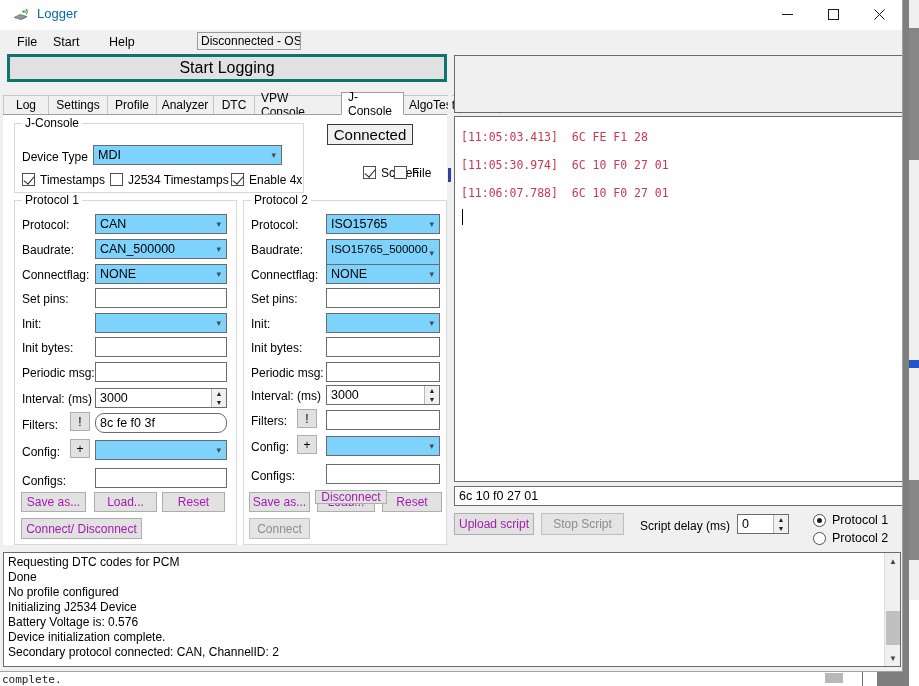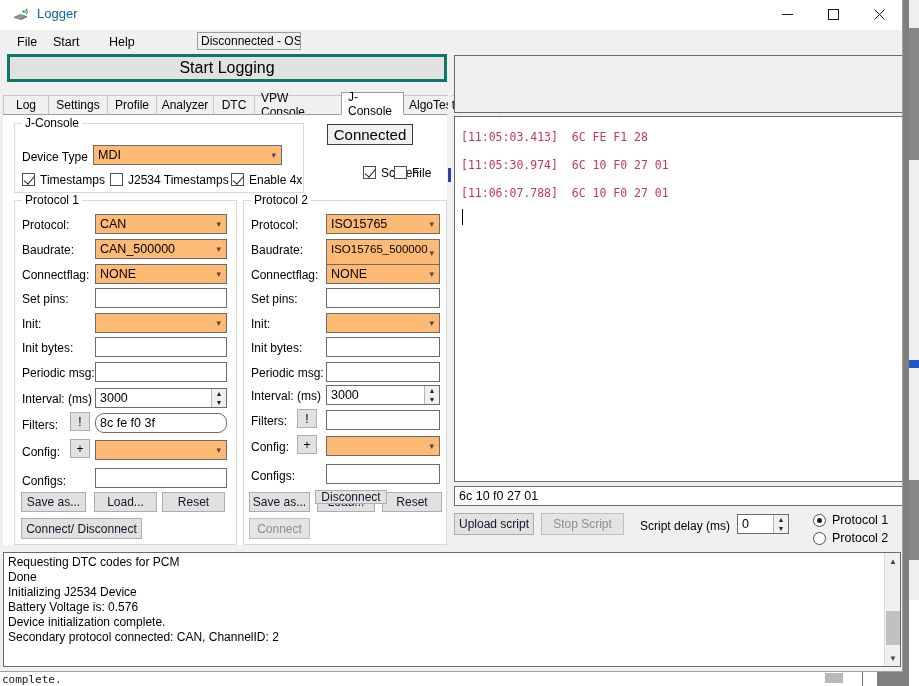--- a/index.html
+++ b/index.html
@@ -169,21 +169,21 @@
 
   .fld-label {
     position: absolute; font-size: 12px; color: #000;
     white-space: nowrap;
   }
 
   
   .combo {
     position: absolute;
     border: 1px solid #6b6b6b;
-    background: #fdba74;
+    background: #7dd3fc;
     font-size: 12.5px; color: #000;
     line-height: 18px;
     padding-left: 4px;
     overflow: hidden; white-space: nowrap;
   }
   .combo .arrow {
     position: absolute; right: 5px; top: 0; height: 100%;
     display: flex; align-items: center;
     color: #4a4a4a; font-size: 9px;
   }
@@ -206,21 +206,21 @@
     border-left: 1px solid #b5b5b5; background: #f0f0f0;
     display: flex; flex-direction: column;
   }
   .spinbox .sp-btns div {
     flex: 1; display: flex; align-items: center; justify-content: center;
     font-size: 7px; color: #222;
   }
   .btn {
     position: absolute;
     background: #e1e1e1; border: 1px solid #adadad;
-    font-size: 12px; color: #0f172a;
+    font-size: 12px; color: #a21caf;
     display: flex; align-items: center; justify-content: center;
   }
   .btn.disabled { color: #8d8d8d; border-color: #bfbfbf; background: #e4e4e4; }
   .smallbtn {
     position: absolute;
     background: #e1e1e1; border: 1px solid #adadad;
     font-size: 12px; color: #000;
     display: flex; align-items: center; justify-content: center;
   }
   .chk {
@@ -629,20 +629,21 @@
   </div>
 
   <div id="v-splitter"></div>
   <div id="v-split-marker"></div>
   <div id="h-splitter"></div>
 
   <div id="log-panel">
     <div id="log-text">
       <div>Requesting DTC codes for PCM</div>
       <div>Done</div>
+      <div>No profile configured</div>
       <div>Initializing J2534 Device</div>
       <div>Battery Voltage is: 0.576</div>
       <div>Device initialization complete.</div>
       <div>Secondary protocol connected: CAN, ChannelID: 2</div>
     </div>
     <div id="log-scroll">
       <div class="arr up">▲</div>
       <div class="thumb"></div>
       <div class="arr dn">▼</div>
     </div>

